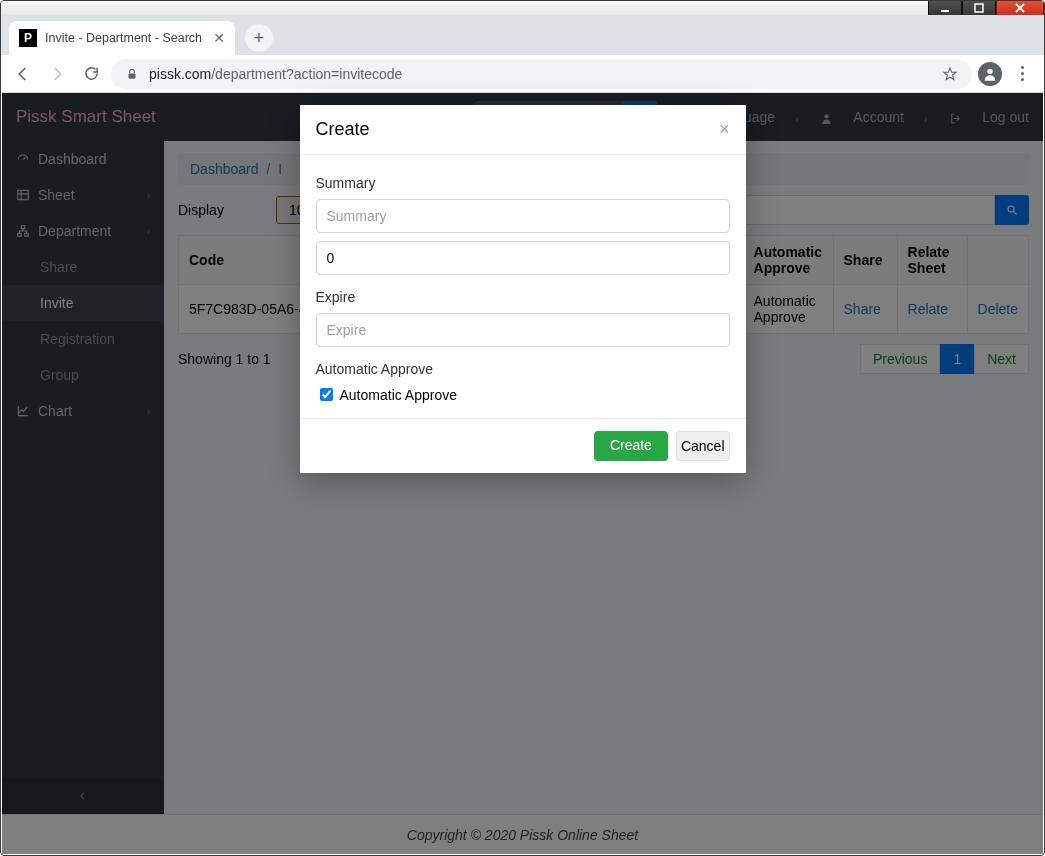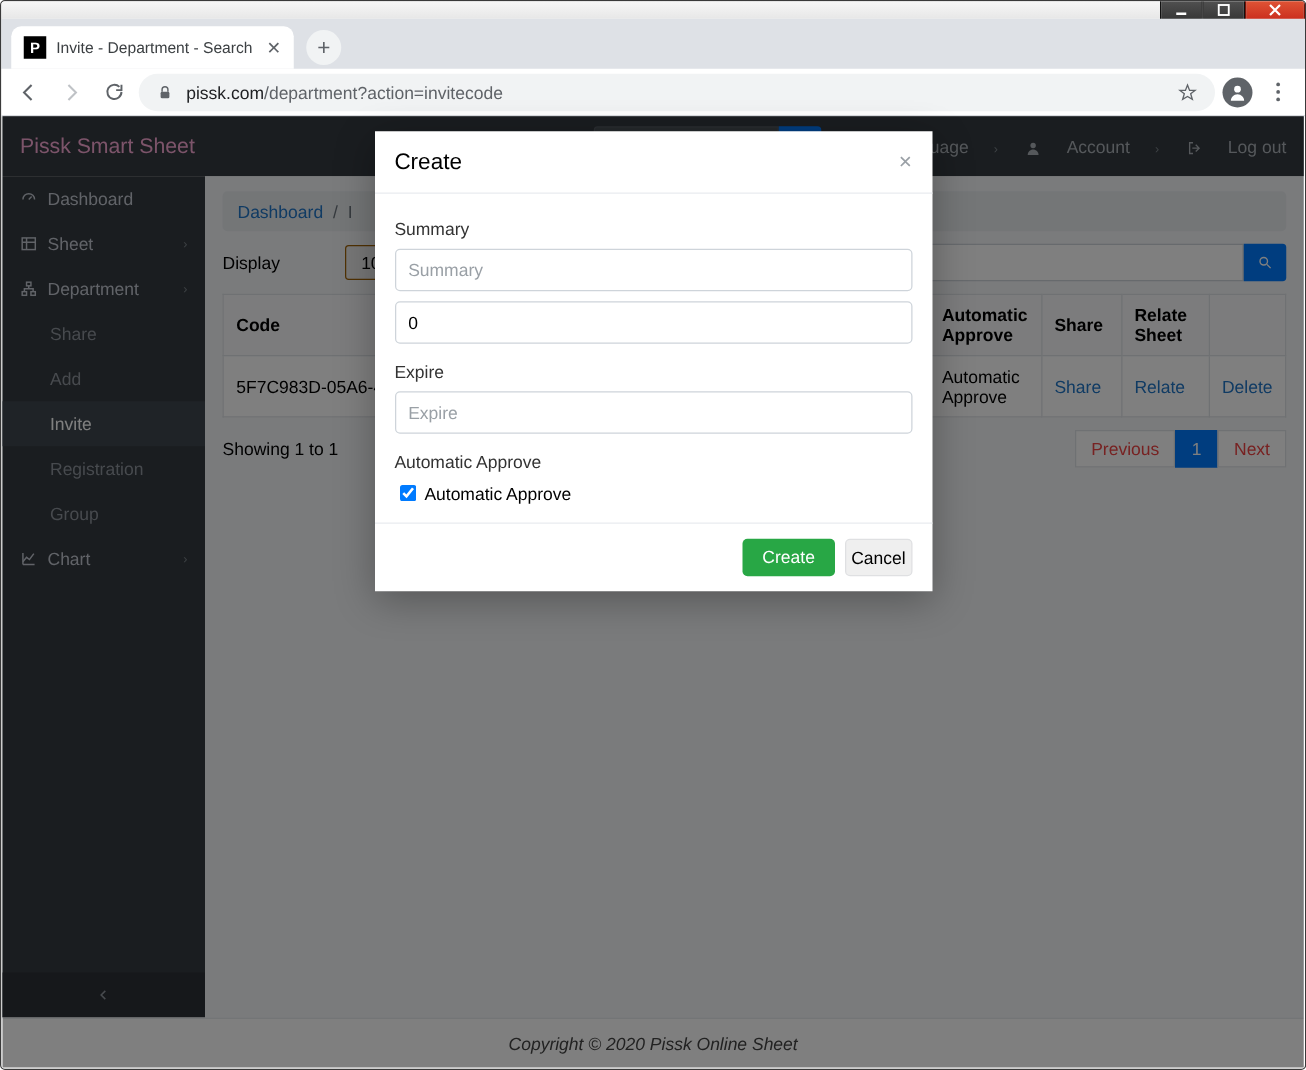--- a/index.html
+++ b/index.html
@@ -61,21 +61,21 @@
   .srch-right input{border:1px solid #ced4da; height:30px; width:302px; border-radius:3px 0 0 3px; padding:0 8px; font-size:13px;}
   .srch-right .btn{width:34px;height:30px;background:#007bff;border-radius:0 3px 3px 0;display:flex;align-items:center;justify-content:center;color:#fff;}
 
   table.datatbl{width:100%; border-collapse:collapse; background:#fff; font-size:14px;}
   table.datatbl th, table.datatbl td{border:1px solid #dee2e6; padding:8px 10px; text-align:left;}
   table.datatbl th{background:#f8f9fa; font-weight:700;}
   .linkc{color:#2176c7;}
 
   .foot-row{display:flex; align-items:center; font-size:14px;}
   .pager{margin-left:auto; display:flex;}
-  .pager span{border:1px solid #dee2e6; padding:6px 12px; background:#fff; color:#ef4444;}
+  .pager span{border:1px solid #dee2e6; padding:6px 12px; background:#fff; color:#15803d;}
   .pager span.cur{background:#007bff; color:#fff; border-color:#007bff;}
 
   .app-footer{height:40px; border-top:1px solid #dfe3e7; background:#fff; display:flex; align-items:center; justify-content:center; font-size:14px; color:#444;font-style:italic;}
 
   
   .dim { position:absolute; top:92px; left:1px; right:1px; bottom:1px; background:rgba(0,0,0,0.5); }
   .modal{position:absolute; top:104px; left:50%; transform:translateX(-50%); width:446px; background:#fff; border-radius:0; box-shadow:0 8px 30px rgba(0,0,0,0.3); font-size:14px;}
   .modal-head{padding:14px 16px; border-bottom:1px solid #e9ecef; display:flex; align-items:center;}
   .modal-head h3{margin:0; font-size:18px; font-weight:500;}
   .modal-head .x{margin-left:auto; color:#9aa0a6; font-size:18px;}
@@ -224,21 +224,20 @@
           <svg width="14" height="14" viewBox="0 0 24 24">
               <rect x="9" y="3" width="6" height="5" fill="none" stroke="#c2c7d0" stroke-width="2"></rect>
               <rect x="3" y="16" width="6" height="5" fill="none" stroke="#c2c7d0" stroke-width="2"></rect>
               <rect x="15" y="16" width="6" height="5" fill="none" stroke="#c2c7d0" stroke-width="2"></rect>
               <path d="M12 8v4M6 16v-4h12v4" fill="none" stroke="#c2c7d0" stroke-width="2"></path>
             </svg>
           <span>Department</span>
             <span class="caret">›</span>
         </div>
         <div class="side-sub">Share</div>
-        <div class="side-sub">Add</div>
         <div class="side-sub active">Invite</div>
         <div class="side-sub">Registration</div>
         <div class="side-sub">Group</div>
         <div class="side-item">
           <svg width="14" height="14" viewBox="0 0 24 24">
               <path d="M4 20V4M4 20h16" fill="none" stroke="#c2c7d0" stroke-width="2"></path>
               <path d="M4 16l5-6 4 3 6-8" fill="none" stroke="#c2c7d0" stroke-width="2"></path>
             </svg>
           <span>Chart</span>
             <span class="caret">›</span>

